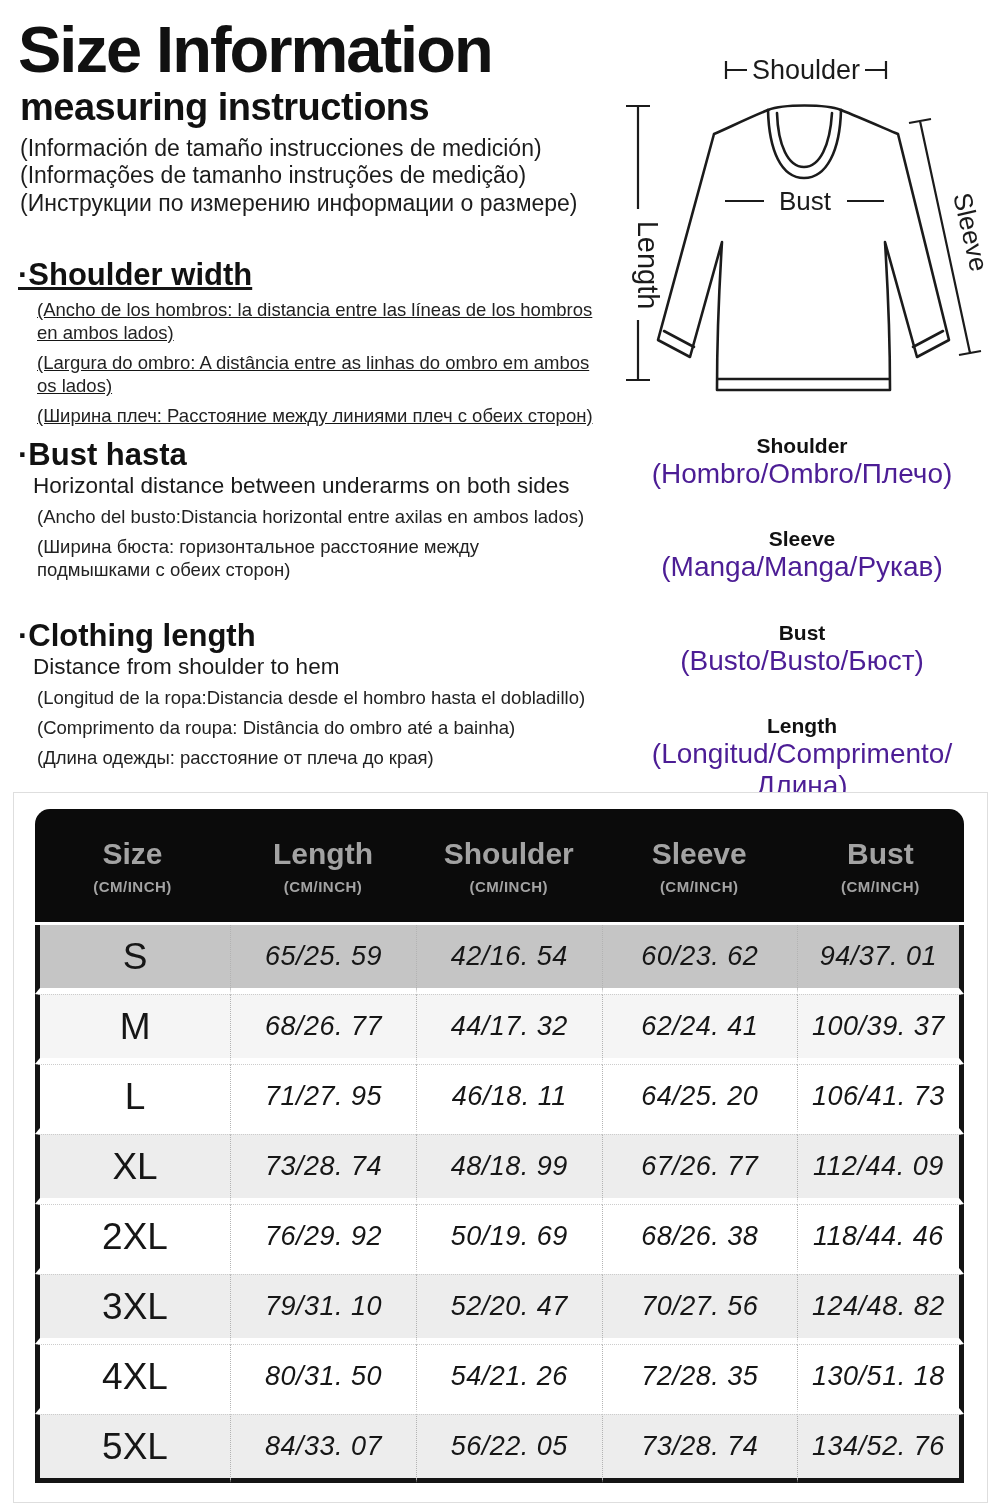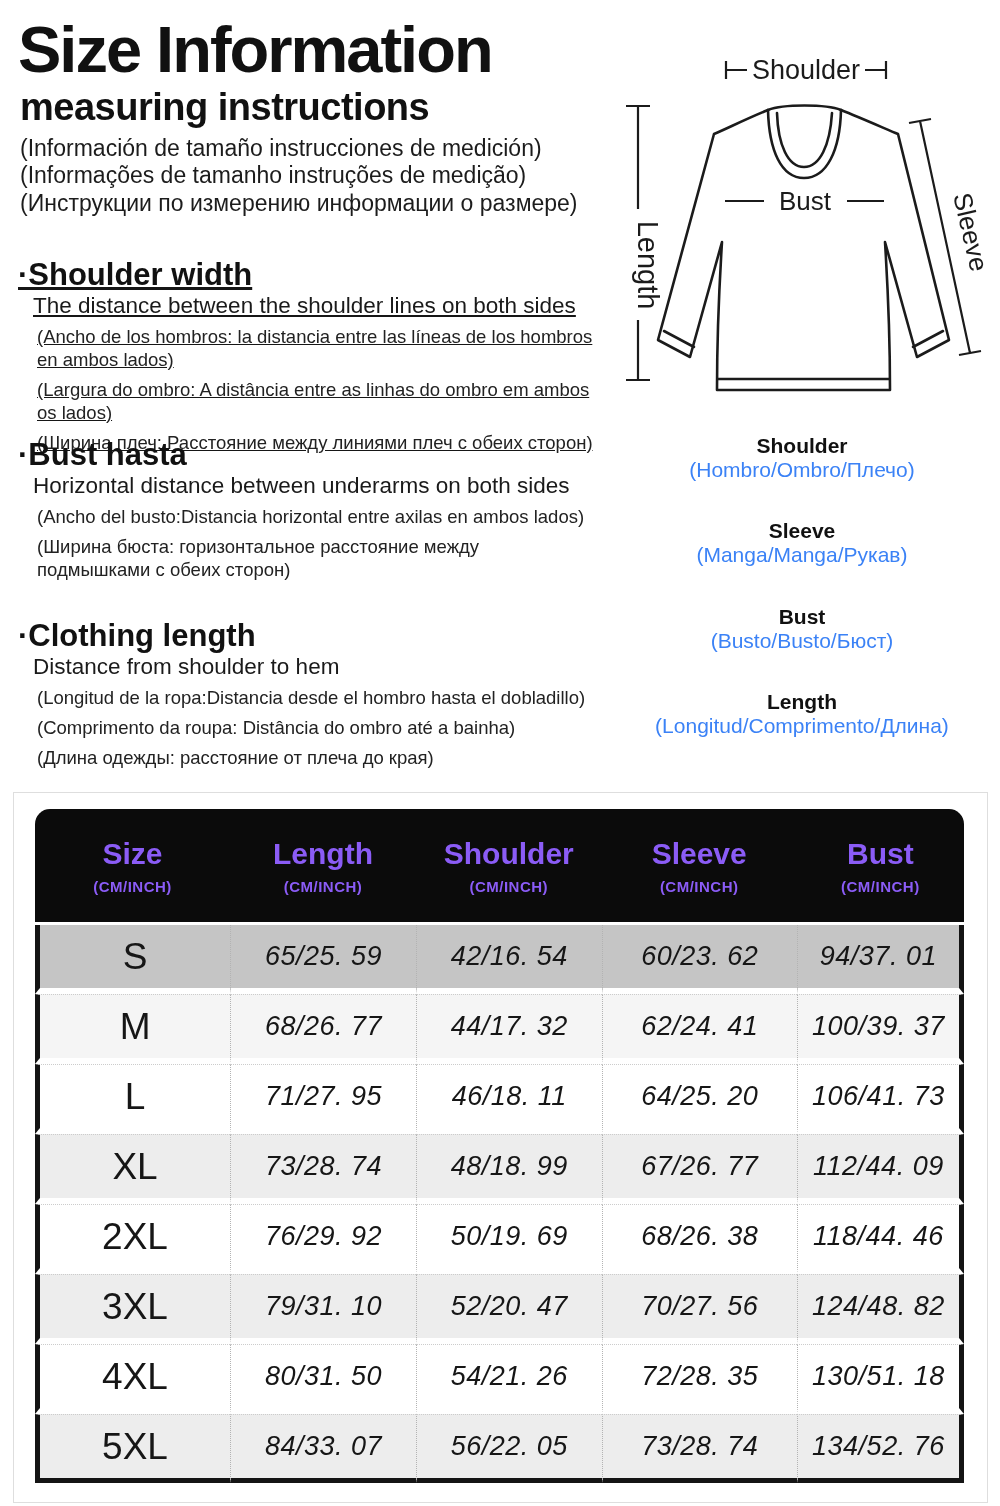--- a/index.html
+++ b/index.html
@@ -24,29 +24,29 @@
 
   
   .diagram{position:absolute;left:598px;top:28px;width:397px;height:404px;}
   .diagram svg{display:block;width:100%;height:100%;}
   .diagram text{font-family:"Liberation Sans","DejaVu Sans",sans-serif;fill:#1b1b1b;}
 
   
   .legend{position:absolute;left:612px;top:434px;width:380px;text-align:center;}
   .legend-item{margin-bottom:37px;}
   .legend-term{font-size:21px;font-weight:700;line-height:1.15;color:#111;}
-  .legend-trans{font-size:21px;line-height:1.15;color:#3b82f6;}
+  .legend-trans{font-size:28px;line-height:1.15;color:#4c1d95;}
 
   
   .panel{position:absolute;left:13px;top:792px;width:973px;height:709px;border:1px solid #dedede;background:#fff;}
   table.size-table{position:absolute;left:21px;top:16px;width:929px;border-collapse:separate;border-spacing:0;table-layout:fixed;}
   col.c-size{width:21%;} col.c-length{width:20%;} col.c-shoulder{width:20%;} col.c-sleeve{width:21%;} col.c-bust{width:18%;}
 
   thead th{
-    background:#0b0b0b;color:#8b5cf6;height:113px;padding:0;text-align:center;vertical-align:middle;
+    background:#0b0b0b;color:#a3a3a3;height:113px;padding:0;text-align:center;vertical-align:middle;
     border-bottom:3px solid #fff;
   }
   thead th:first-child{border-top-left-radius:15px;}
   thead th:last-child{border-top-right-radius:15px;}
   .col-label{display:block;font-size:30px;font-weight:700;letter-spacing:0;}
   .col-unit{display:block;font-size:15px;font-weight:700;margin-top:7px;letter-spacing:0.5px;}
 
   tbody td{
     height:63px;text-align:center;vertical-align:middle;padding:0;
     font-size:27px;letter-spacing:0.5px;color:#161616;
@@ -72,21 +72,20 @@
 <div class="intro">
   <h1 class="title">Size Information</h1>
   <div class="subtitle">measuring instructions</div>
   <div class="trans-line">(Información de tamaño instrucciones de medición)</div>
   <div class="trans-line">(Informações de tamanho instruções de medição)</div>
   <div class="trans-line">(Инструкции по измерению информации о размере)</div>
 </div>
 
 <section class="measure-sec sec-shoulder">
   <h3>·Shoulder width</h3>
-  <div class="desc">The distance between the shoulder lines on both sides</div>
   <p class="paren">(Ancho de los hombros: la distancia entre las líneas de los hombros en ambos lados)</p>
   <p class="paren">(Largura do ombro: A distância entre as linhas do ombro em ambos os lados)</p>
   <p class="paren">(Ширина плеч: Расстояние между линиями плеч с обеих сторон)</p>
 </section>
 
 <section class="measure-sec sec-bust">
   <h3>·Bust hasta</h3>
   <div class="desc">Horizontal distance between underarms on both sides</div>
   <p class="paren">(Ancho del busto:Distancia horizontal entre axilas en ambos lados)</p>
   <p class="paren">(Ширина бюста: горизонтальное расстояние между подмышками с обеих сторон)</p>

